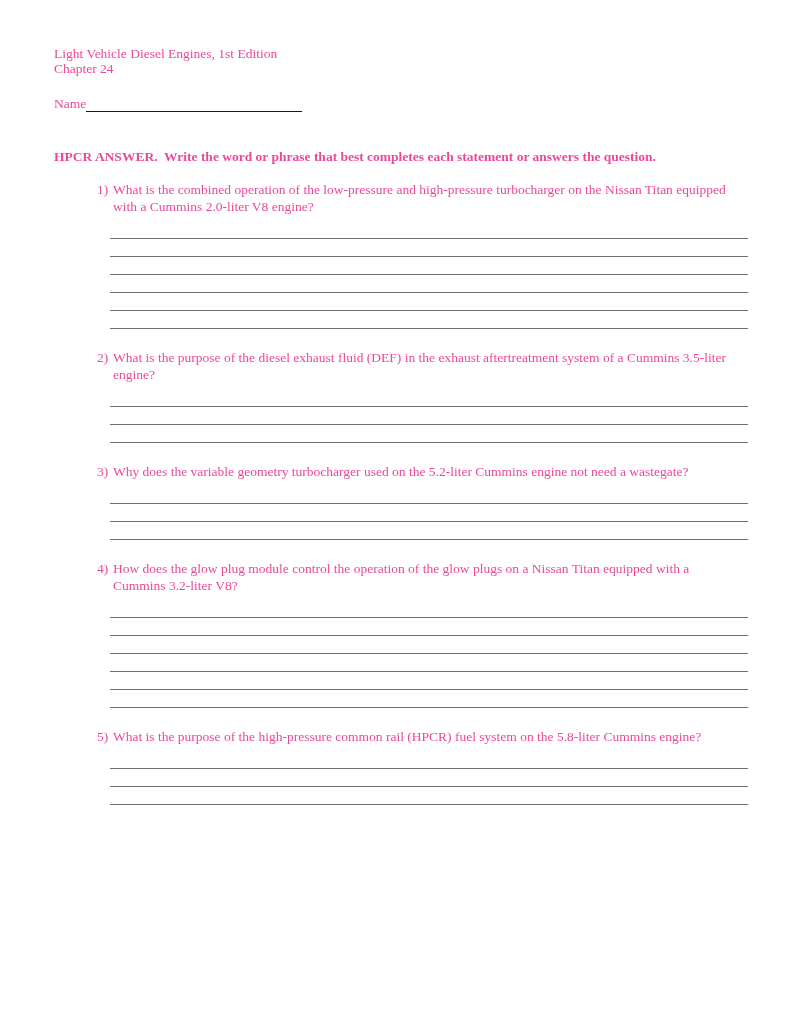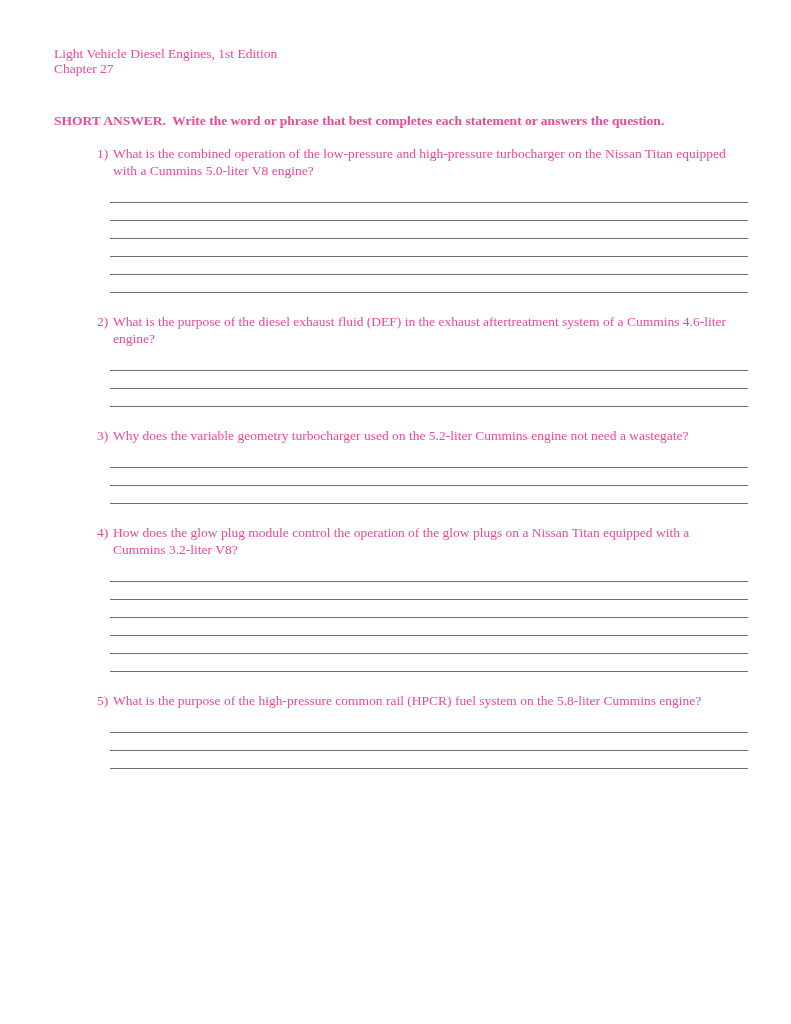--- a/index.html
+++ b/index.html
@@ -75,47 +75,51 @@
     font-size: 13px;
   }
 </style>
 </head>
 <body>
 
 <div class="page">
 
   <div class="header-block">
     <div class="header-line">Light Vehicle Diesel Engines, 1st Edition</div>
-    <div class="header-line">Chapter 27</div>
+    <div class="header-line">Chapter 24</div>
   </div>
 
+  <div class="name-row">
+    <span>Name</span>
+    <span class="name-underline"></span>
+  </div>
 
-  <div class="instructions">SHORT ANSWER.  Write the word or phrase that best completes each statement or answers the question.</div>
+  <div class="instructions">HPCR ANSWER.  Write the word or phrase that best completes each statement or answers the question.</div>
 
   <div class="questions">
 
     <div class="question">
       <div class="q-row">
         <span class="q-num">1)</span>
-        <span class="q-text">What is the combined operation of the low-pressure and high-pressure turbocharger on the Nissan Titan equipped with a Cummins 5.0-liter V8 engine?</span>
+        <span class="q-text">What is the combined operation of the low-pressure and high-pressure turbocharger on the Nissan Titan equipped with a Cummins 2.0-liter V8 engine?</span>
       </div>
       <div class="answers">
           <div class="answer-line"></div>
           <div class="answer-line"></div>
           <div class="answer-line"></div>
           <div class="answer-line"></div>
           <div class="answer-line"></div>
           <div class="answer-line"></div>
         </div>
     </div>
 
     <div class="question">
       <div class="q-row">
         <span class="q-num">2)</span>
-        <span class="q-text">What is the purpose of the diesel exhaust fluid (DEF) in the exhaust aftertreatment system of a Cummins 4.6-liter engine?</span>
+        <span class="q-text">What is the purpose of the diesel exhaust fluid (DEF) in the exhaust aftertreatment system of a Cummins 3.5-liter engine?</span>
       </div>
       <div class="answers">
           <div class="answer-line"></div>
           <div class="answer-line"></div>
           <div class="answer-line"></div>
         </div>
     </div>
 
     <div class="question">
       <div class="q-row">

